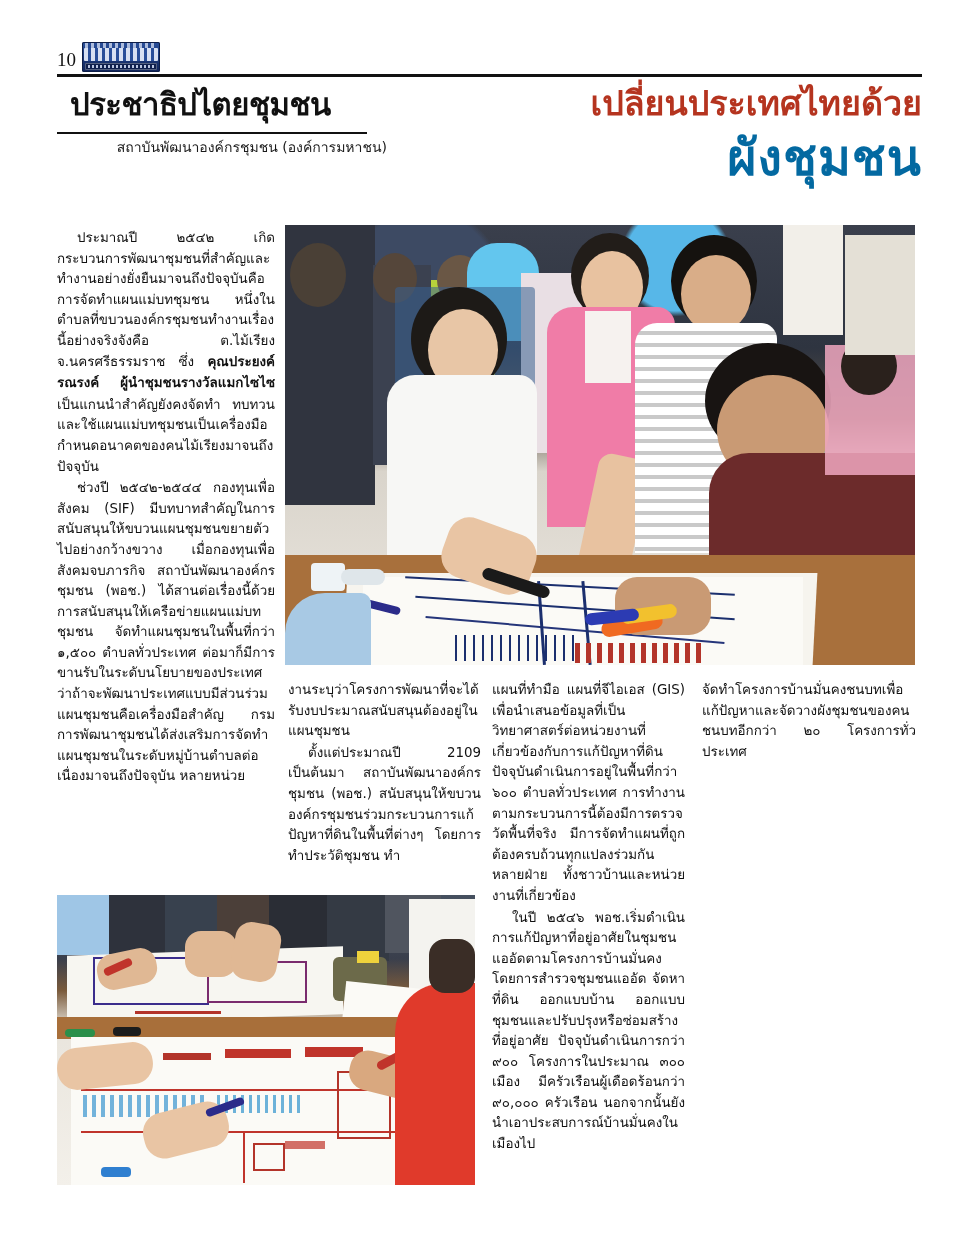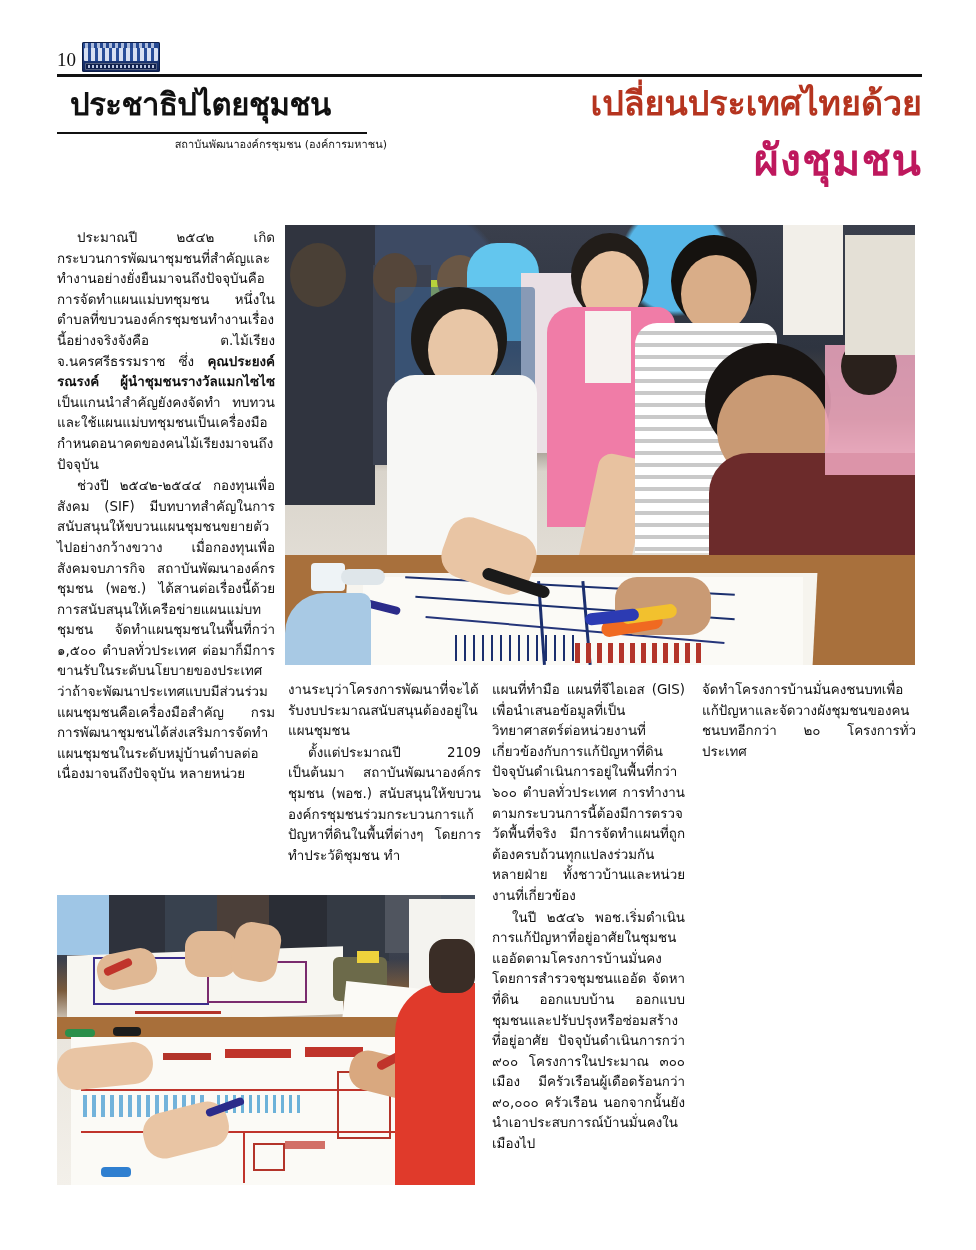--- a/index.html
+++ b/index.html
@@ -63,33 +63,33 @@
   }
   .section-rule{
     position:absolute;left:57px;top:132px;width:310px;height:2px;background:#111;
   }
   .byline{
     position:absolute;left:57px;top:137px;width:330px;
     text-align:right;color:#1a1a1a;
     font-size:11.5px;line-height:1.45;
   }
   .byline .b1{font-size:12px;}
-  .byline .b2{font-size:11px;}
+  .byline .b2{font-size:14px;}
 
   
   .headline{
     position:absolute;left:430px;top:86px;width:492px;
     text-align:right;color:#c0392b;
     font-weight:bold;line-height:1.0;
   }
   .headline .h1{
     display:block;font-size:34px;color:#b5341f;letter-spacing:0px;
   }
   .headline .h2{
-    display:block;font-size:43px;color:#be185d;margin-top:19px;letter-spacing:1px;
+    display:block;font-size:50px;color:#0369a1;margin-top:13px;letter-spacing:1px;
   }
 
   
   .photo{position:absolute;overflow:hidden;background:#2b2b2b;}
   .photo-main{left:285px;top:225px;width:630px;height:440px;}
   .photo-sub{left:57px;top:895px;width:418px;height:290px;}
 
   .ph-sky{position:absolute;inset:0;}
   .p-main-bg{
     background:
@@ -108,21 +108,21 @@
   
   .col{
     position:absolute;color:#111;
     font-size:13.4px;line-height:20.6px;
     text-align:justify;
     font-family:"DejaVu Sans","Liberation Sans",sans-serif;
   }
   .col p{margin:0 0 0 0;text-indent:20px;}
   .col p.noind{text-indent:0;}
   .col p + p{margin-top:1px;}
-  .col b{font-weight:bold;}
+  .col b{font-weight:bold;font-family:Liberation Mono, monospace;}
 
   .col1{left:57px;top:228px;width:218px;}
   .col2{left:288px;top:680px;width:193px;}
   .col3{left:492px;top:680px;width:193px;}
   .col4{left:702px;top:680px;width:214px;}
 </style>
 </head>
 <body>
 
 <div class="page">

